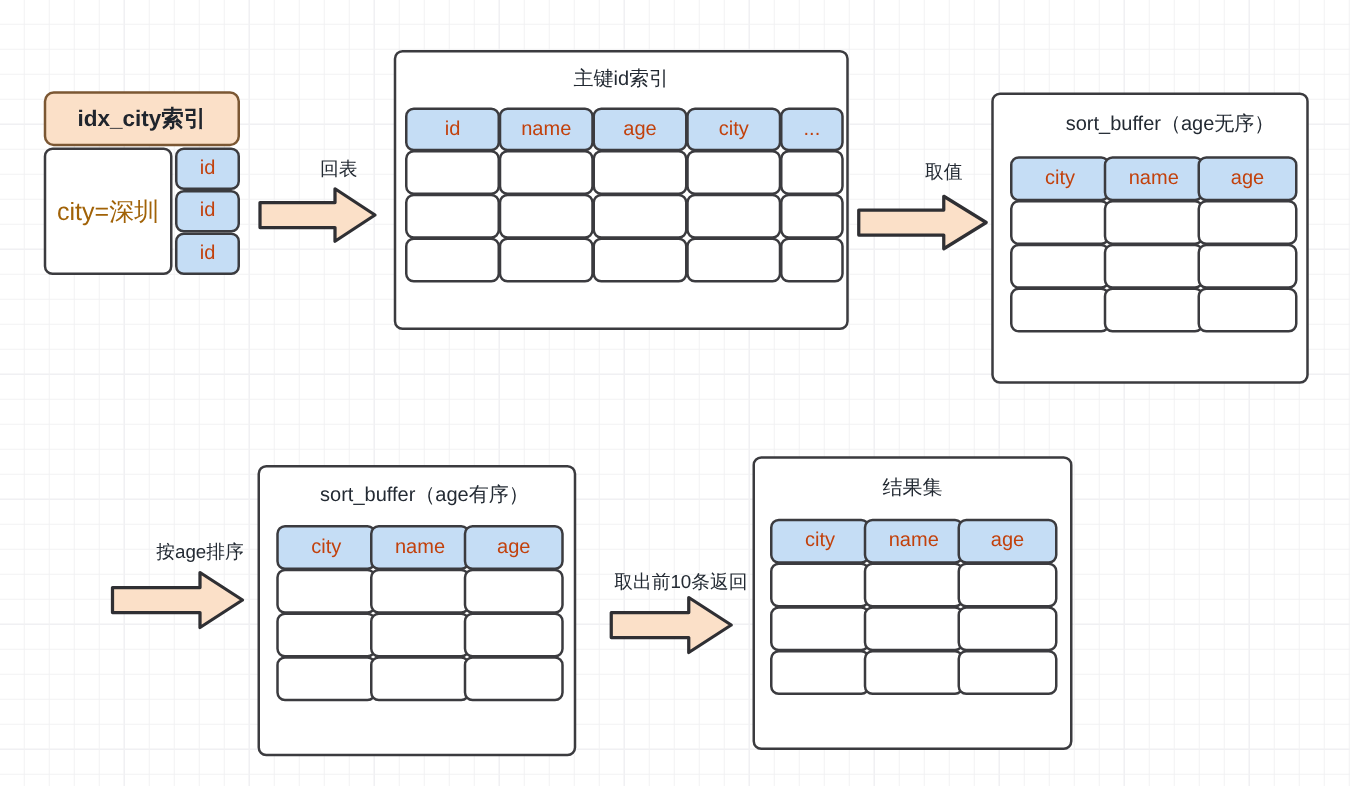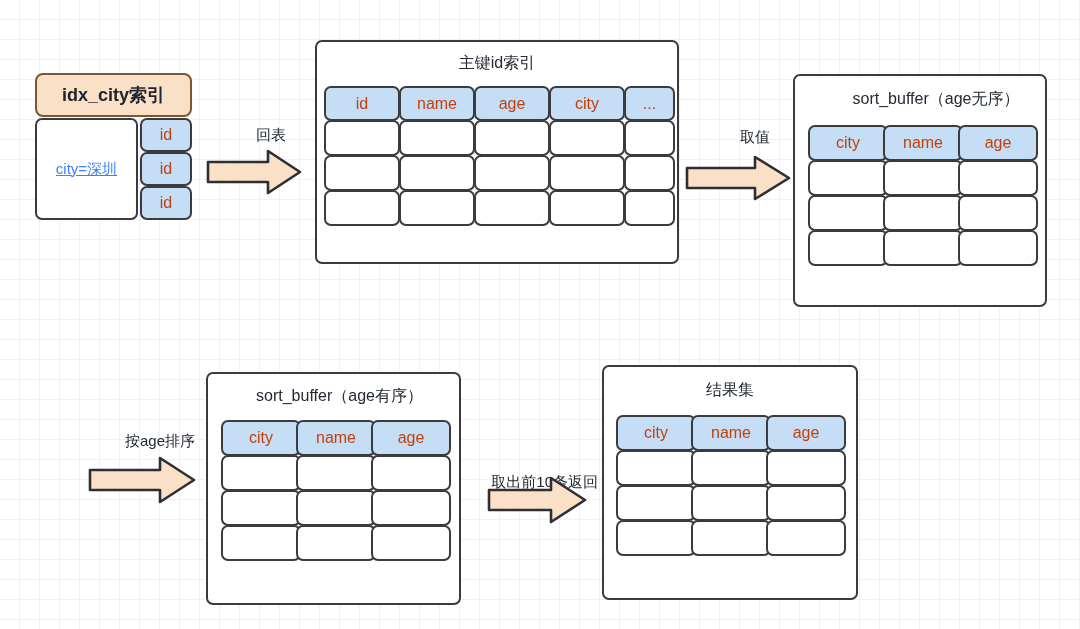--- a/index.html
+++ b/index.html
@@ -91,23 +91,22 @@
   }
   .idx-body {
     position: absolute;
     box-sizing: border-box;
     border: 2px solid #3b3b3f;
     border-radius: 7px;
     background: #ffffff;
     display: flex;
     align-items: center;
     justify-content: center;
-    font-size: 15px;
-    color: #3b82f6;
-    text-decoration: underline;
+    font-size: 20px;
+    color: #a16207;
   }
 
   
   .arrow {
     position: absolute;
     overflow: visible;
   }
   .arrow-label {
     position: absolute;
     font-size: 15px;
@@ -220,21 +219,21 @@
     <div class="cell" style="left:221px; top:490px; width:80px; height:36px;"></div>
     <div class="cell" style="left:296px; top:490px; width:80px; height:36px;"></div>
     <div class="cell" style="left:371px; top:490px; width:80px; height:36px;"></div>
 
     <div class="cell" style="left:221px; top:525px; width:80px; height:36px;"></div>
     <div class="cell" style="left:296px; top:525px; width:80px; height:36px;"></div>
     <div class="cell" style="left:371px; top:525px; width:80px; height:36px;"></div>
   </div>
 
   <div class="abs">
-    <div class="arrow-label" style="left:463px; top:473px; width:135px;">取出前10条返回</div>
+    <div class="arrow-label" style="left:463px; top:456px; width:135px;">取出前10条返回</div>
     <svg class="arrow" style="left:487px; top:475px;" width="100" height="50" viewBox="0 0 100 50">
       <path d="M2,15 L64,15 L64,3 L98,25 L64,47 L64,35 L2,35 Z" fill="#fbe0c8" stroke="#2f2f33" stroke-width="2.6" stroke-linejoin="round"></path>
     </svg>
   </div>
 
   <div class="abs">
     <div class="box" style="left:602px; top:365px; width:256px; height:235px;"></div>
 
     <div class="box-title" style="left:602px; top:380px; width:256px;">结果集</div>
 

